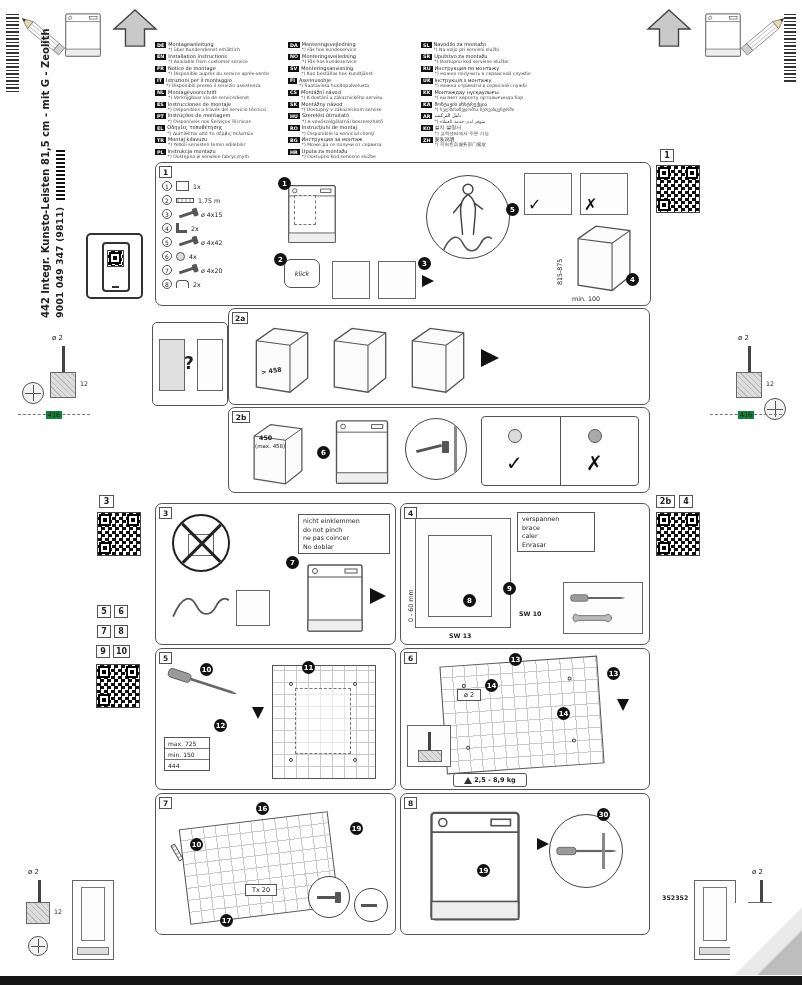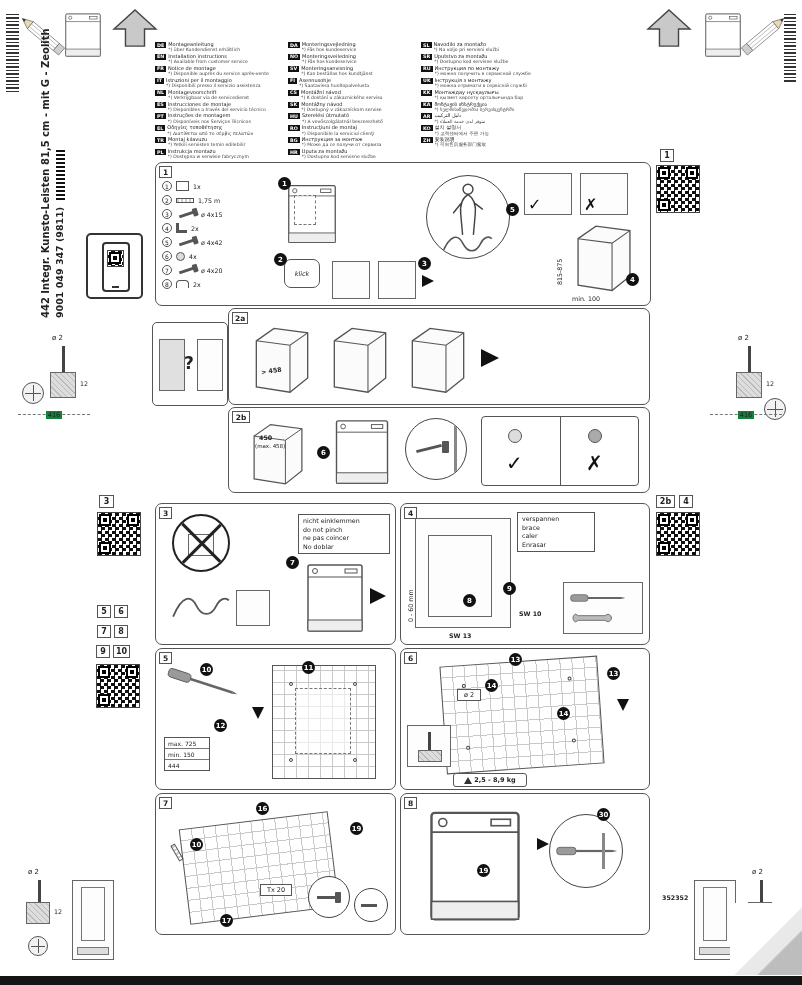--- a/index.html
+++ b/index.html
@@ -634,21 +634,21 @@
   </div>
 
   <div class="panel" style="left:155px;top:793px;width:241px;height:142px">
     <div class="ptab">7</div>
     <div class="gdoor" style="left:28px;top:26px;width:150px;height:96px;transform:rotate(-7deg)"></div>
     <div class="g-strip a" style="left:12px;top:56px;transform:rotate(60deg)"></div>
     <div class="dot" style="left:34px;top:44px">10</div>
     <div class="dot" style="left:100px;top:8px">16</div>
     <div class="dot" style="left:194px;top:28px">19</div>
     <div class="dot" style="left:64px;top:120px">17</div>
-    <div class="minibox" style="left:104px;top:90px;width:32px;height:12px">Tx 20</div>
+    <div class="minibox" style="left:89px;top:90px;width:32px;height:12px">Tx 20</div>
     <div class="circle" style="left:152px;top:82px;width:42px;height:42px">
       <div class="a" style="left:8px;top:19px;width:20px;height:3px;background:#555"></div>
       <div class="a" style="left:26px;top:15px;width:6px;height:11px;background:#555;border-radius:1px"></div>
     </div>
     <div class="circle" style="left:198px;top:94px;width:34px;height:34px">
       <div class="a" style="left:6px;top:15px;width:16px;height:3px;background:#555"></div>
     </div>
   </div>
 
   <div class="panel" style="left:400px;top:793px;width:250px;height:142px">

